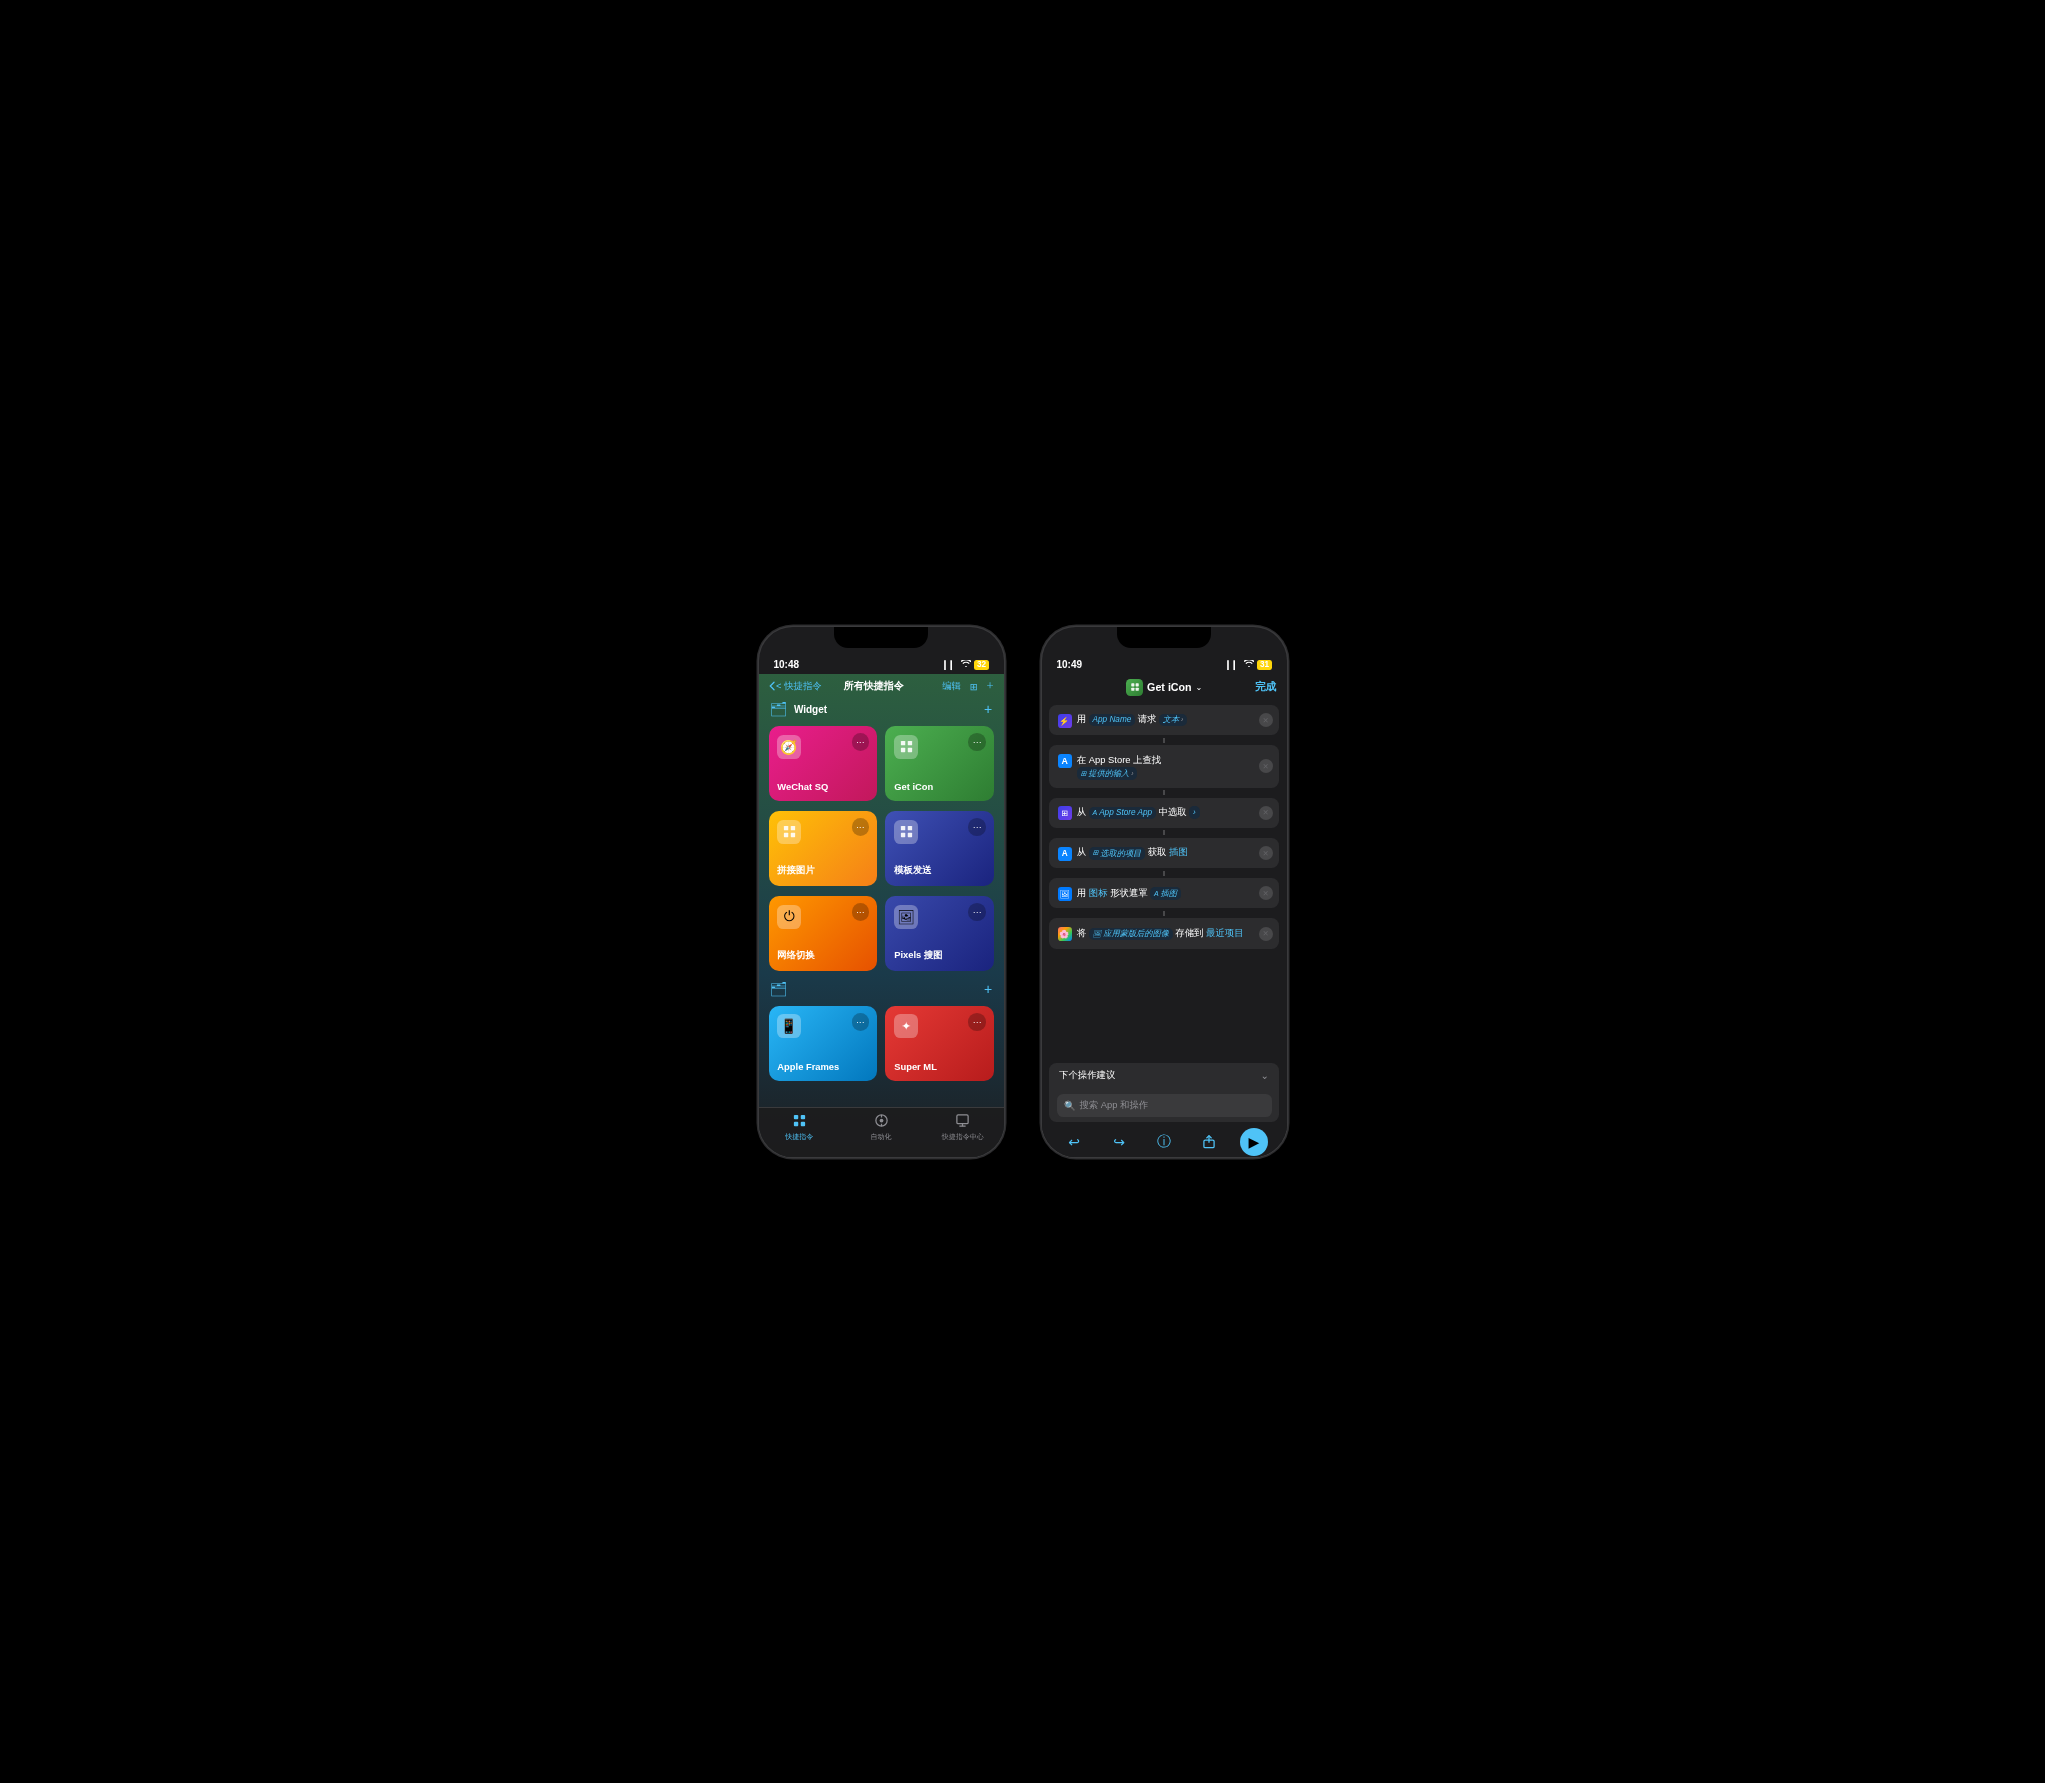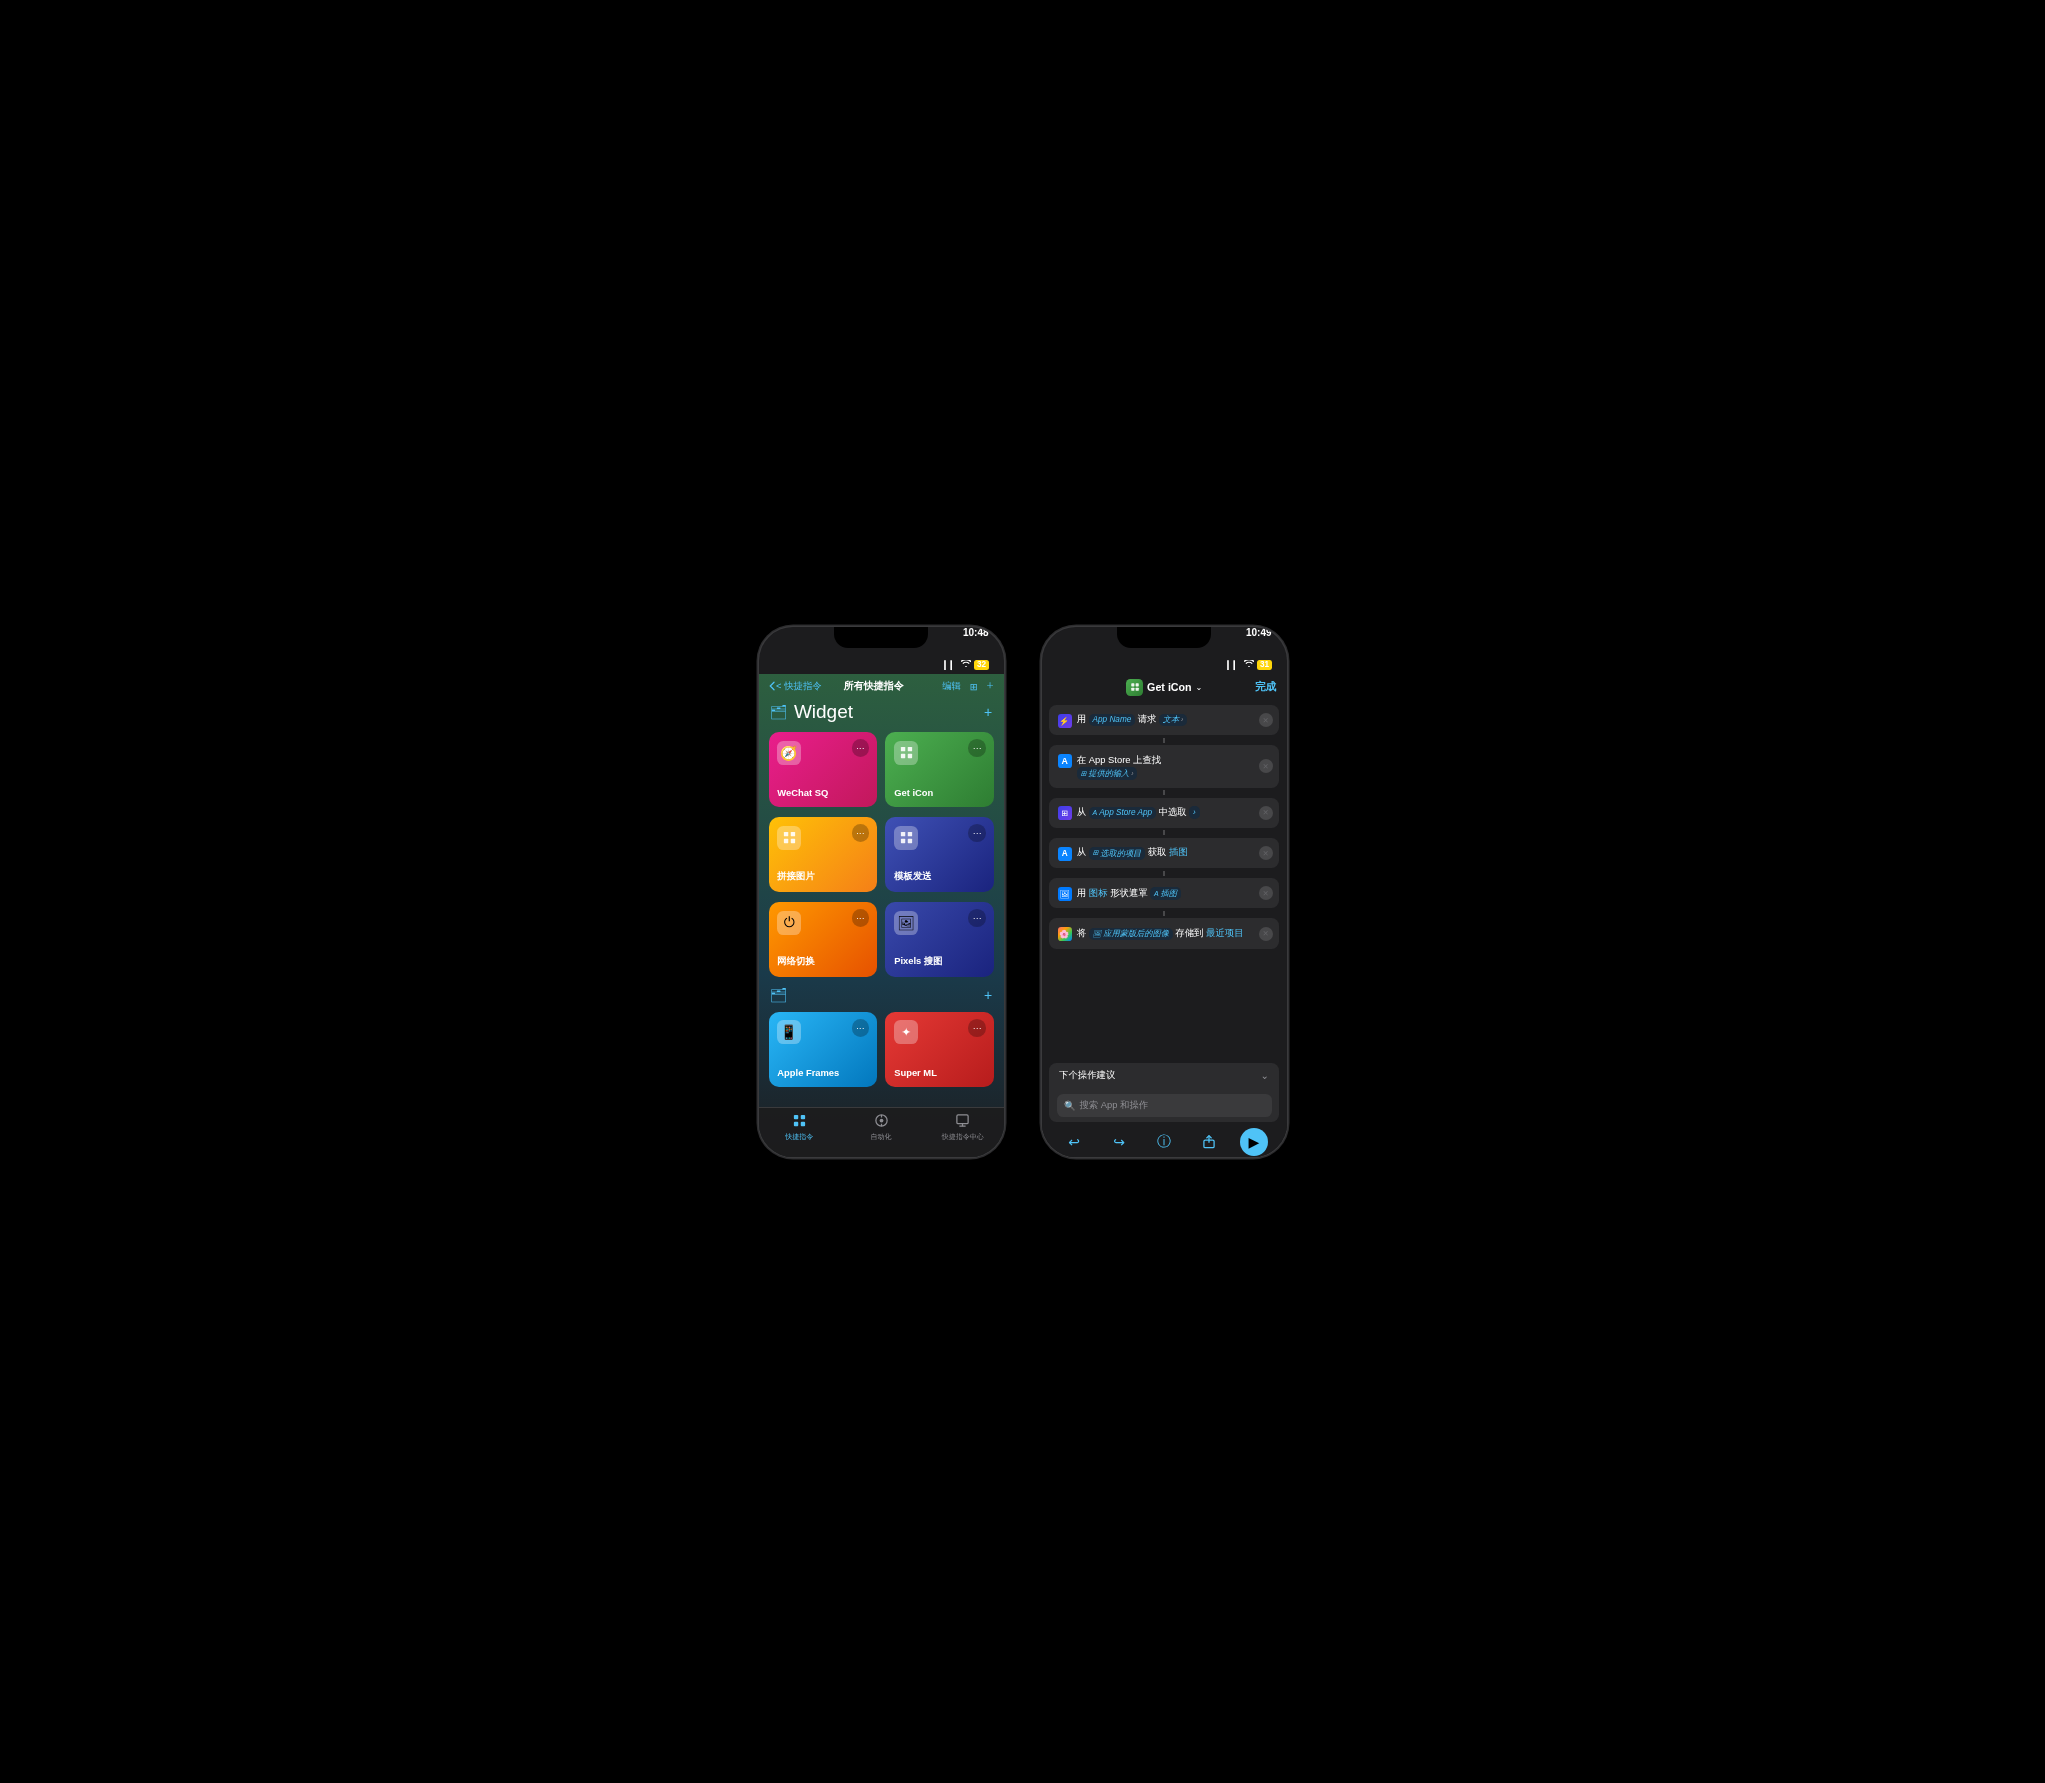--- a/index.html
+++ b/index.html
@@ -43,21 +43,20 @@
 
     
     .status-bar {
       position: relative;
       height: 47px;
       display: flex;
       align-items: flex-end;
       justify-content: space-between;
       padding: 0 15px 3.8px;
       z-index: 5;
-      flex-direction: column;
     }
     .status-time {
       font-size: 10px;
       font-weight: 600;
       color: #fff;
     }
     .status-icons {
       display: flex;
       align-items: center;
       gap: 3.8px;
@@ -132,22 +131,22 @@
       gap: 6.3px;
       margin-bottom: 8.8px;
       padding: 0 1.3px;
     }
     .folder-icon {
       color: #4fc3f7;
       font-size: 14px;
     }
     .folder-name {
       color: #fff;
-      font-size: 19px;
-      font-weight: 400;
+      font-size: 10px;
+      font-weight: 700;
       flex: 1;
     }
     .folder-add {
       color: #4fc3f7;
       font-size: 14px;
     }
 
     .shortcuts-grid {
       display: grid;
       grid-template-columns: 1fr 1fr;

